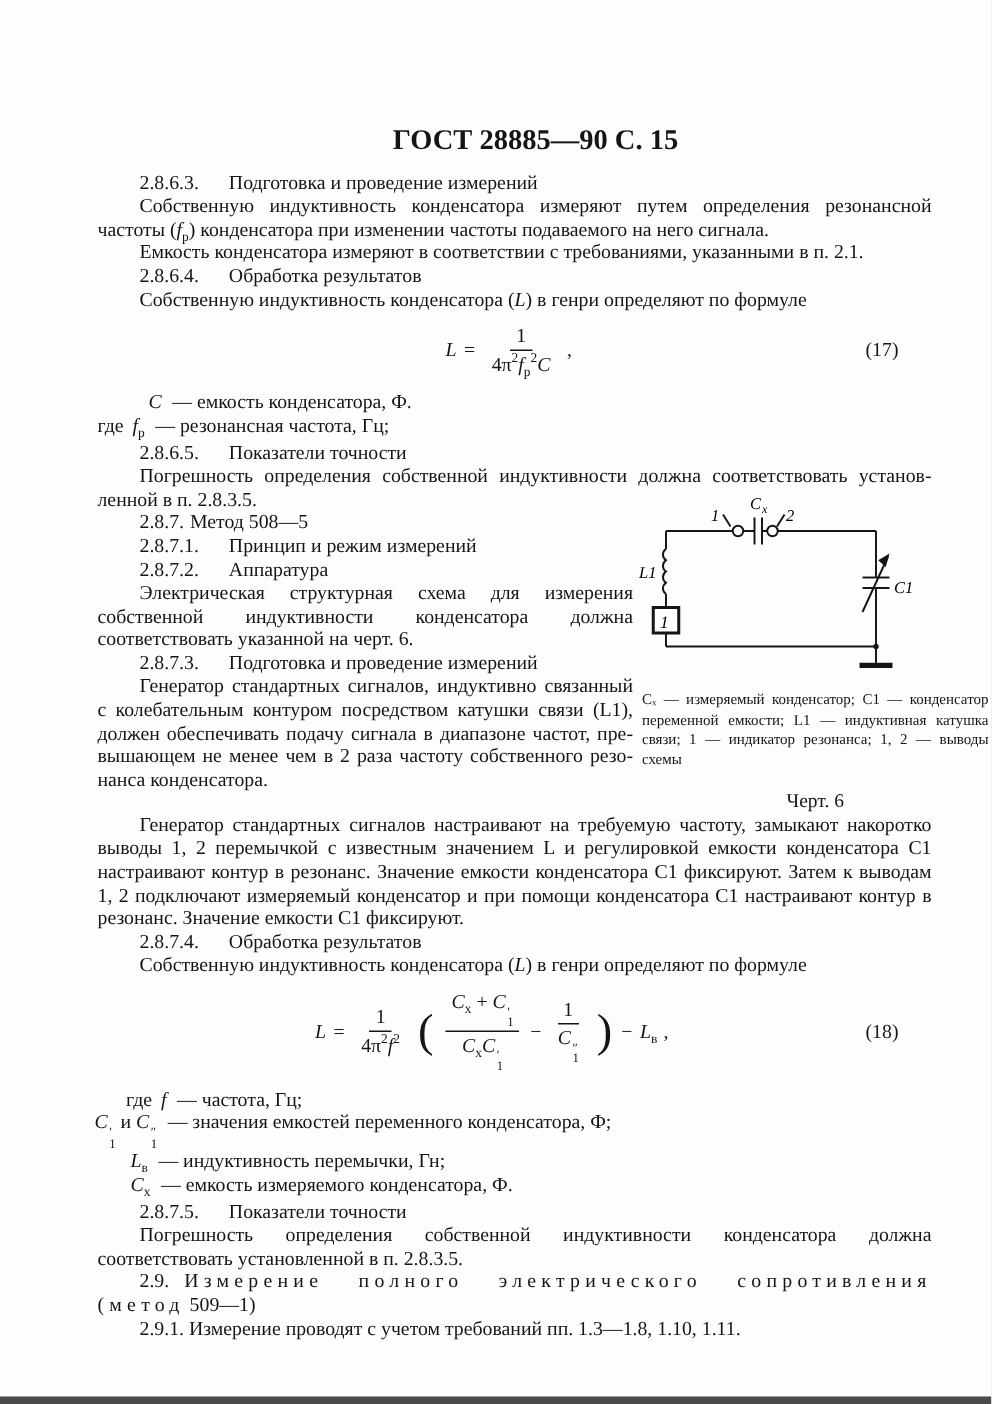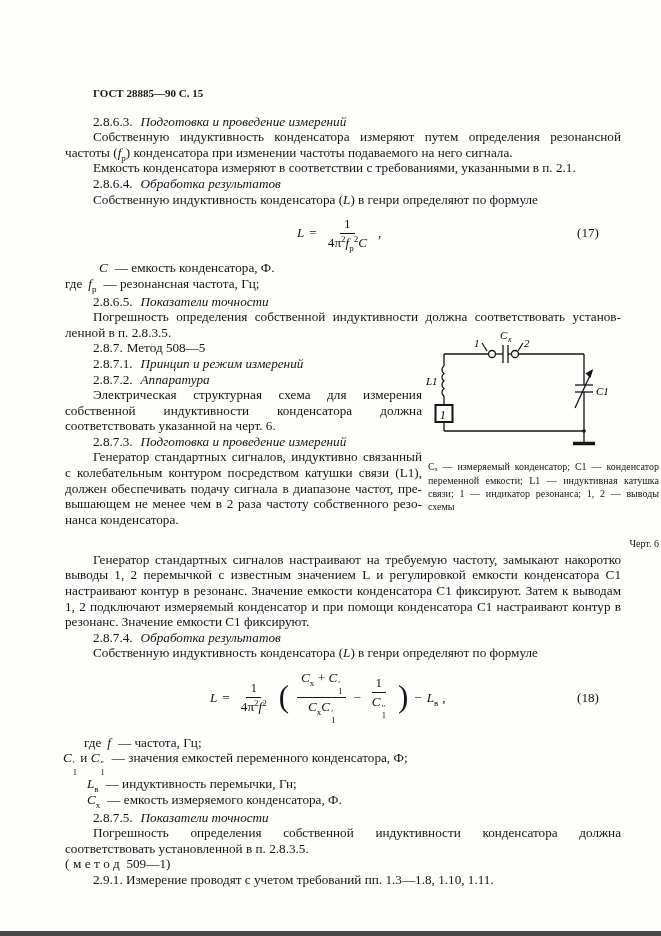--- a/index.html
+++ b/index.html
@@ -1,23 +1,23 @@
 <!DOCTYPE html>
 <html lang="ru"><head>
 <meta charset="utf-8">
 <style>
   html,body{margin:0;padding:0;background:#e8e8e8;}
   .page{position:relative;width:661px;height:936px;background:#fdfdfc;overflow:hidden;
         font-family:"Liberation Serif","DejaVu Serif",serif;color:#151515;}
   .scan-edge{position:absolute;left:0;bottom:0;width:661px;height:5px;background:#4a4a4a;}
   .content{position:absolute;left:65px;top:86px;width:556px;font-size:13.2px;line-height:15.6px;text-align:justify;}
-  .doc-header{text-align:left;font-weight:bold;font-size:11px;margin:0 0 12px 0;}
+  .doc-header{text-align:center;font-weight:bold;font-size:19px;margin:0 0 12px 0;}
   p{margin:0;text-indent:28px;}
   p.noindent{text-indent:0;}
-  .h-italic{font-style:italic;margin-left:8px;}
+  .h-italic{margin-left:20px;}
   .h-bold{font-weight:normal;margin-left:4px;}
   .var{font-style:italic;}
   sub,sup{font-size:9px;line-height:0;}
   .ss{display:inline-flex;flex-direction:column;font-size:8.5px;line-height:7.5px;
       vertical-align:-5px;margin-left:1px;font-style:normal;text-align:left;}
   
   .formula{display:flex;align-items:center;margin:9px 0 10px 0;}
   .fbody{display:inline-flex;align-items:center;gap:5px;}
   .frac{display:inline-flex;flex-direction:column;align-items:center;margin:0 2px;}
   .fnum{display:block;padding:0 4px 1px;border-bottom:1.2px solid #151515;}
@@ -30,21 +30,21 @@
   .defline{text-indent:0;margin:0;}
   .defs{margin:5px 0 2px 0;}
   .dtext{margin-left:7px;}
   .dterm{margin-left:6px;}
   
   .twocol{display:flex;width:594px;align-items:flex-start;}
   .col-left{width:357px;}
   .col-right{width:237px;padding-left:6px;box-sizing:border-box;margin-top:-12px;}
   .fig-svg{display:block;margin-left:-2px;}
   .fig-caption{font-size:10px;line-height:13.2px;text-align:justify;text-indent:0;margin-top:6px;}
-  .fig-label{font-size:10px;text-align:right;text-indent:0;margin-top:23px;}
+  .fig-label{font-size:13px;text-align:center;text-indent:0;margin-top:13px;}
   
   .h29{text-align:justify;text-align-last:justify;}
   .sp{letter-spacing:3.5px;word-spacing:9px;margin-left:10px;}
   .sp2{letter-spacing:3.5px;}
   svg text{font-family:"Liberation Serif","DejaVu Serif",serif;font-style:italic;}
 </style>
 </head>
 <body>
 
 <div class="page">
@@ -192,19 +192,20 @@
             <span>1</span>
           </span><span class="dtext">— значения емкостей переменного конденсатора, Ф;</span></p>
       <p class="defline" style="margin-left:22px;"><span class="var">L</span><sub>в</sub><span class="dtext">— индуктивность перемычки, Гн;</span></p>
       <p class="defline" style="margin-left:22px;"><span class="var">C</span><sub>х</sub><span class="dtext">— емкость измеряемого конденсатора, Ф.</span></p>
     </div>
 
     <p><span>2.8.7.5.</span><span class="h-italic">Показатели точности</span></p>
 
     <p>Погрешность определения собственной индуктивности конденсатора должна соответствовать установленной в п. 2.8.3.5.</p>
 
+    <p class="h29"><span>2.9.</span><span class="sp">Измерение полного электрического сопротивления</span></p>
     <p class="noindent"><span class="sp2">(метод</span> <span>509—1)</span></p>
 
     <p>2.9.1. Измерение проводят с учетом требований пп. 1.3—1.8, 1.10, 1.11.</p>
 
   </div>
   <div class="scan-edge"></div>
 </div>
 
 </body></html>

